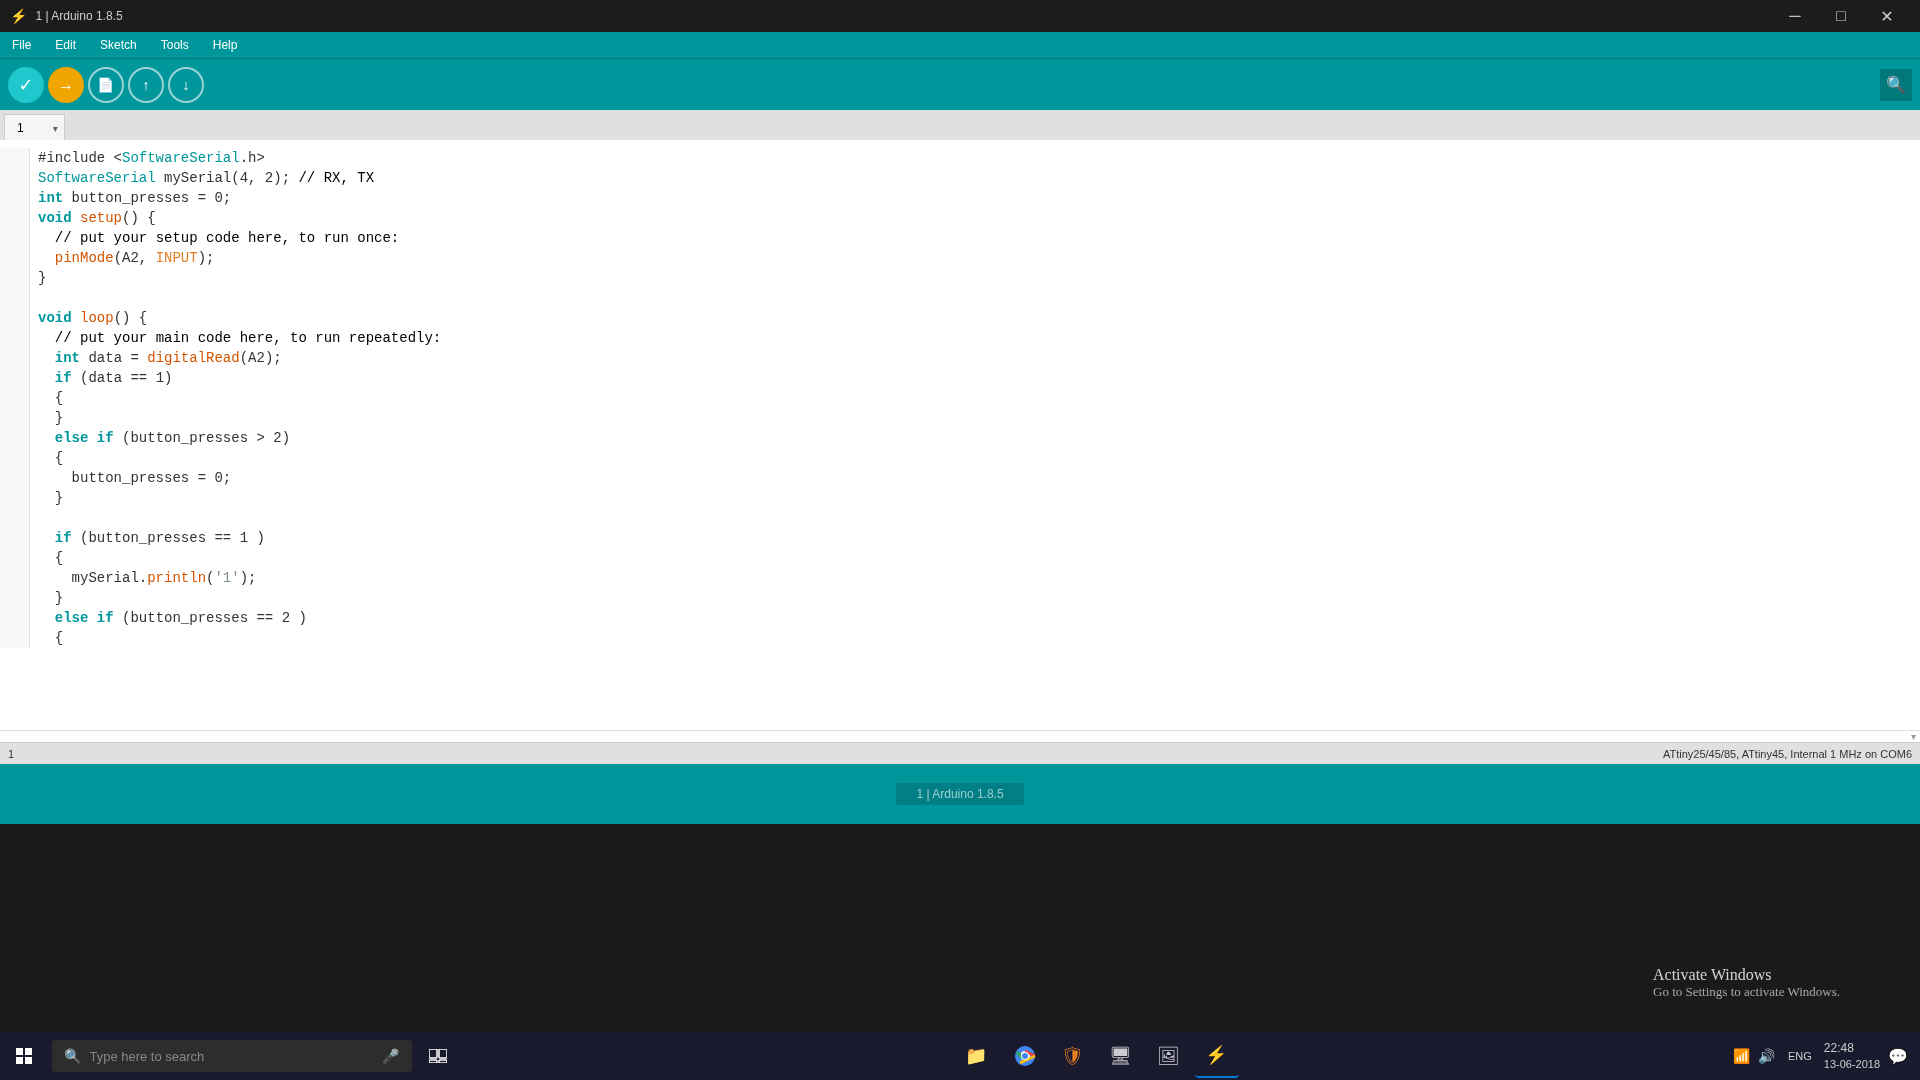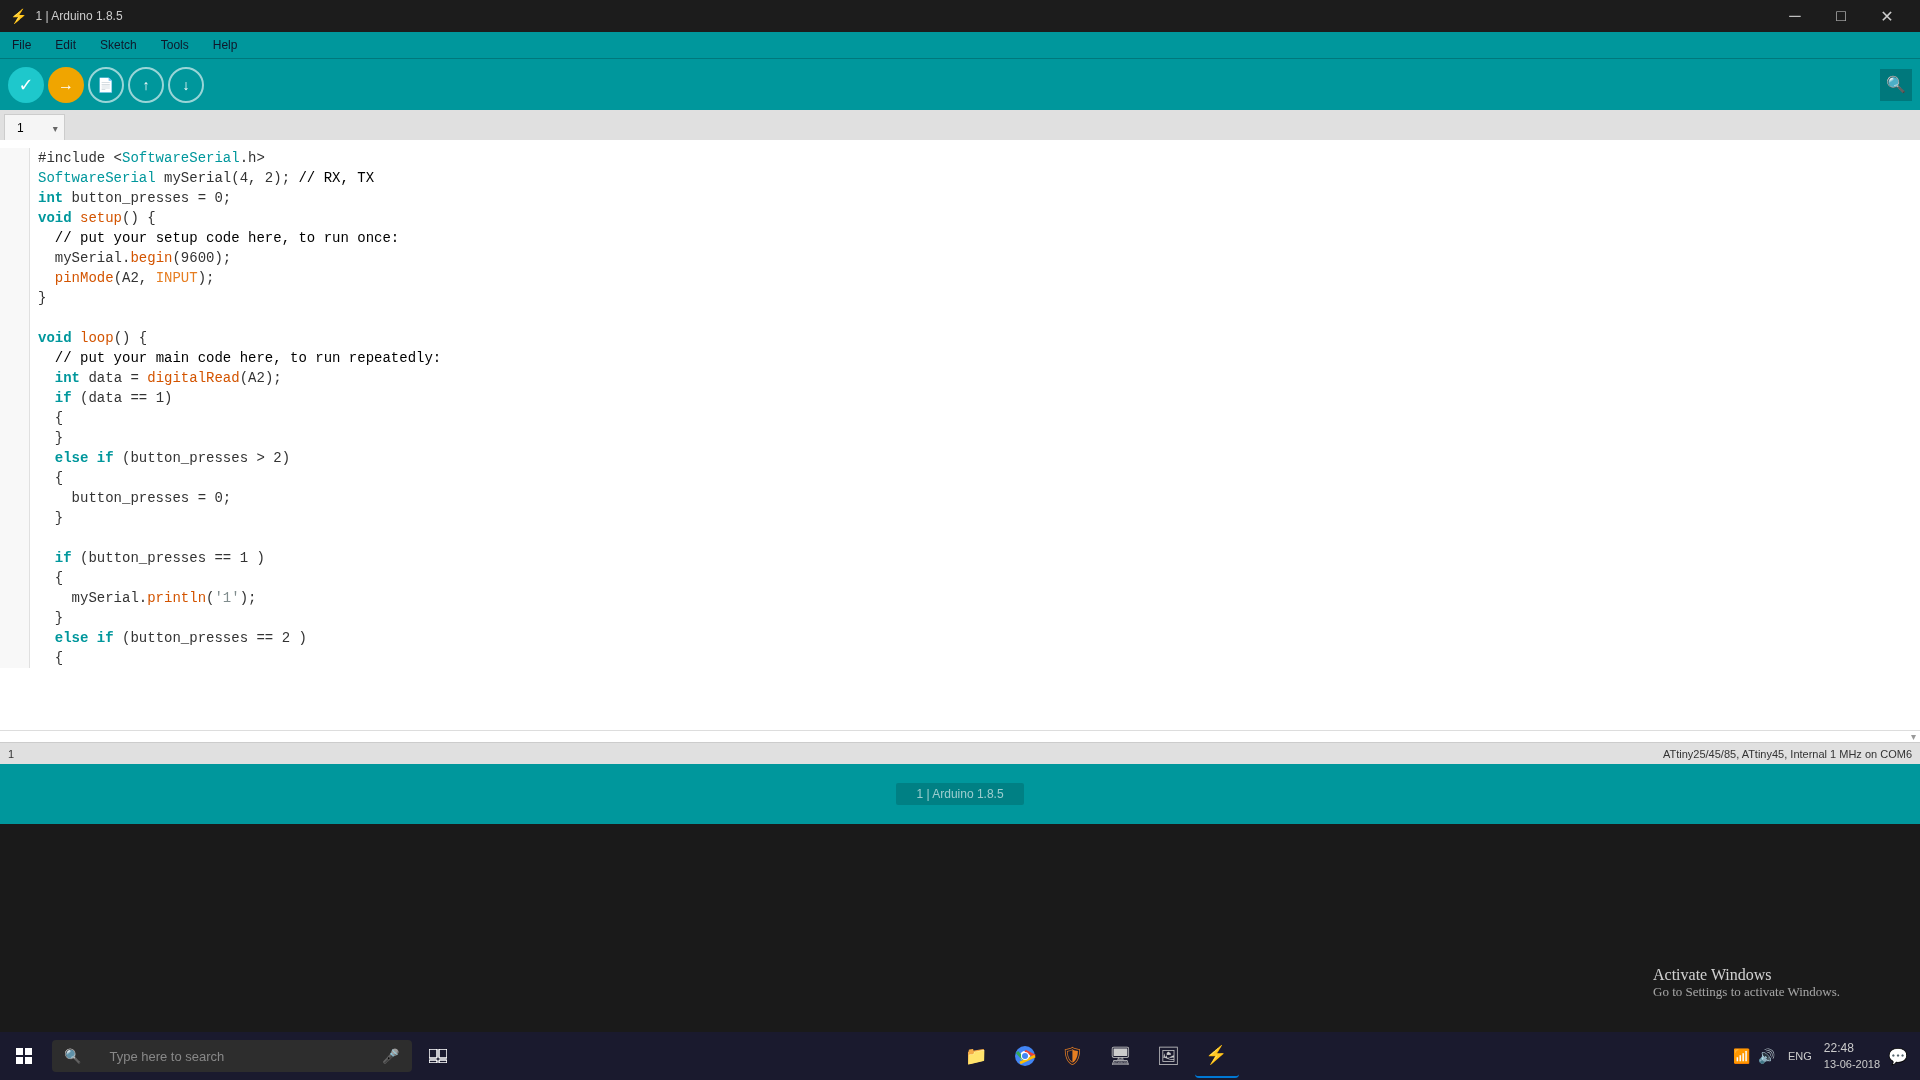--- a/index.html
+++ b/index.html
@@ -26,21 +26,21 @@
     }
 
     
     #menu-bar {
       background: #00979c;
       height: 26px;
       display: flex;
       align-items: center;
       padding: 0 8px;
       gap: 16px;
-      color: #0f172a;
+      color: #ffffff;
       font-size: 12px;
     }
     .menu-item { cursor: pointer; padding: 2px 4px; }
 
     
     #toolbar {
       background: #00979c;
       height: 52px;
       display: flex;
       align-items: center;
@@ -187,21 +187,20 @@
       padding: 0 12px;
       gap: 8px;
     }
     #search-bar input {
       background: transparent;
       border: none;
       outline: none;
       color: #ccc;
       font-size: 13px;
       width: 100%;
-      margin-left: 20px;
     }
     #search-bar input::placeholder { color: #888; }
 
     #taskbar-center {
       display: flex;
       align-items: center;
       flex: 1;
       justify-content: center;
       gap: 4px;
     }
@@ -309,24 +308,20 @@
   <div class="code-line">
     <span class="line-num"></span>
     <span class="line-content"><span class="kw">void</span> <span class="fn">setup</span>() {</span>
   </div>
 
   <div class="code-line">
     <span class="line-num"></span>
     <span class="line-content">  <span class="cmt">// put your setup code here, to run once:</span></span>
   </div>
 
-  <div class="code-line">
-    <span class="line-num"></span>
-    <span class="line-content">  mySerial.<span class="fn">begin</span>(9600);</span>
-  </div>
 
   <div class="code-line">
     <span class="line-num"></span>
     <span class="line-content">  <span class="fn">pinMode</span>(A2, <span class="def">INPUT</span>);</span>
   </div>
 
   <div class="code-line">
     <span class="line-num"></span>
     <span class="line-content">}</span>
   </div>

